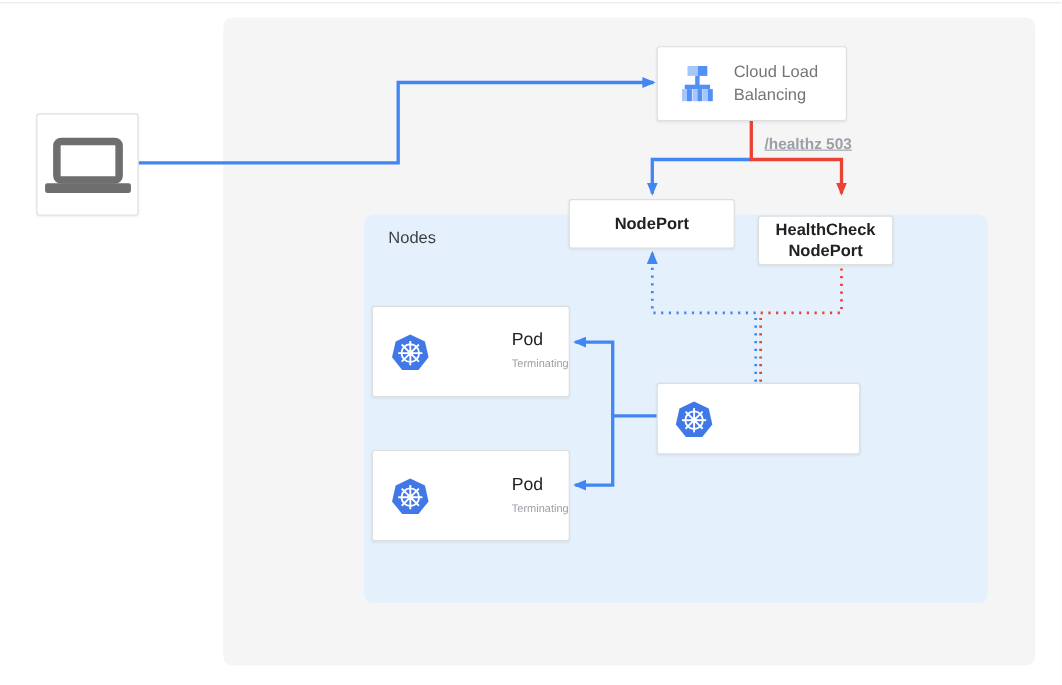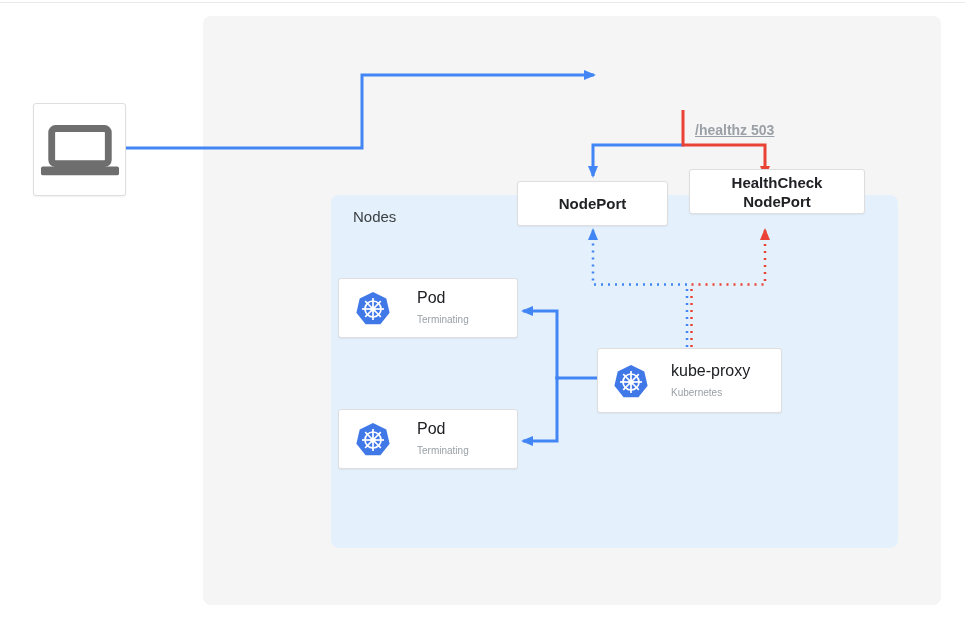--- a/index.html
+++ b/index.html
@@ -19,23 +19,23 @@
   .ln{fill:none;stroke-width:3px;}
   .dot{stroke-width:2.5px;stroke-dasharray:2 5;}
   .st-blue{stroke:var(--blue);} .st-red{stroke:var(--red);}
   .mk-blue{fill:var(--blue);} .mk-red{fill:var(--red);}
   .card{position:absolute;background:#fff;border:1px solid var(--card-border);border-radius:3px;
         box-shadow:0 1px 2px rgba(0,0,0,.06);z-index:3;display:flex;align-items:center;}
   .client-card{left:33px;top:103px;width:93px;height:93px;justify-content:center;}
   .clb-card{left:597px;top:42px;width:173px;height:68px;padding-left:15px;gap:12px;}
   .clb-text{font-size:15px;line-height:21px;color:var(--text-gray);width:94px;}
   .nodeport-card{left:517px;top:181px;width:151px;height:45px;justify-content:center;}
-  .hc-card{left:689px;top:169px;width:176px;height:45px;flex-direction:column;justify-content:center;}
+  .hc-card{left:689px;top:196px;width:123px;height:45px;flex-direction:column;justify-content:center;}
   .port-label{font-size:15px;font-weight:bold;color:var(--text-dark);line-height:19px;text-align:center;}
-  .pod-card{left:338px;width:180px;height:60px;padding-left:14px;gap:24px;}
+  .pod-card{left:338px;width:180px;height:83px;padding-left:14px;gap:24px;justify-content:space-between;}
   .pod1{top:278px;} .pod2{top:409px;}
   .kp-card{left:597px;top:348px;width:185px;height:65px;padding-left:13px;gap:20px;}
   .node-title{font-size:16px;line-height:23px;color:var(--text-dark);}
   .node-sub{font-size:10px;line-height:21px;color:var(--subtle-gray);}
   .healthz{position:absolute;left:695px;top:122px;z-index:3;font-size:14px;font-weight:bold;color:var(--subtle-gray);text-decoration:underline;}
   .icon-box{flex:0 0 auto;display:flex;align-items:center;justify-content:center;}
 </style>
 </head>
 <body>
 
@@ -77,20 +77,37 @@
 
   <div class="card client-card">
     <span class="icon-box">
       <svg width="80" height="54" viewBox="0 0 82 54">
         <rect x="12" y="5" width="58" height="36" rx="4" fill="none" stroke="var(--laptop-gray)" stroke-width="7"></rect>
         <rect x="1" y="44" width="80" height="9" rx="2" fill="var(--laptop-gray)"></rect>
       </svg>
     </span>
   </div>
 
+  <div class="card clb-card">
+    <span class="icon-box">
+      <svg width="42" height="42" viewBox="0 0 42 42">
+        <rect x="12" y="5" width="9.5" height="9" fill="var(--clb-light)"></rect>
+        <rect x="21.5" y="5" width="8.5" height="9" fill="var(--clb-mid)"></rect>
+        <rect x="19" y="14" width="4" height="9" fill="var(--clb-mid)"></rect>
+        <rect x="9.5" y="22" width="23" height="4" fill="var(--clb-mid)"></rect>
+        <rect x="7" y="26" width="4.5" height="11" fill="var(--clb-light)"></rect>
+        <rect x="11.5" y="26" width="4.5" height="11" fill="var(--clb-mid)"></rect>
+        <rect x="16.5" y="26" width="4.5" height="11" fill="var(--clb-light)"></rect>
+        <rect x="21" y="26" width="4.5" height="11" fill="var(--clb-mid)"></rect>
+        <rect x="26" y="26" width="4.5" height="11" fill="var(--clb-light)"></rect>
+        <rect x="30.5" y="26" width="4.5" height="11" fill="var(--clb-mid)"></rect>
+      </svg>
+    </span>
+    <span class="clb-text">Cloud Load Balancing</span>
+  </div>
 
   <div class="healthz">/healthz 503</div>
 
   <div class="card nodeport-card">
     <span class="port-label">NodePort</span>
   </div>
 
   <div class="card hc-card">
     <span class="port-label">HealthCheck</span>
     <span class="port-label">NodePort</span>
@@ -155,19 +172,15 @@
           <line x1="20" y1="21" x2="9" y2="21"></line>
             <line x1="20" y1="21" x2="31" y2="21"></line>
           <line x1="20" y1="21" x2="12.2" y2="13.2"></line>
             <line x1="20" y1="21" x2="27.8" y2="28.8"></line>
           <line x1="20" y1="21" x2="12.2" y2="28.8"></line>
             <line x1="20" y1="21" x2="27.8" y2="13.2"></line>
         </g>
         <circle cx="20" cy="21" r="2.6" fill="#fff"></circle>
       </svg>
     </span>
-    <span>
-      <div class="node-title">kube-proxy</div>
-      <div class="node-sub">Kubernetes</div>
-    </span>
   </div>
 
 </div>
 
 </body></html>

